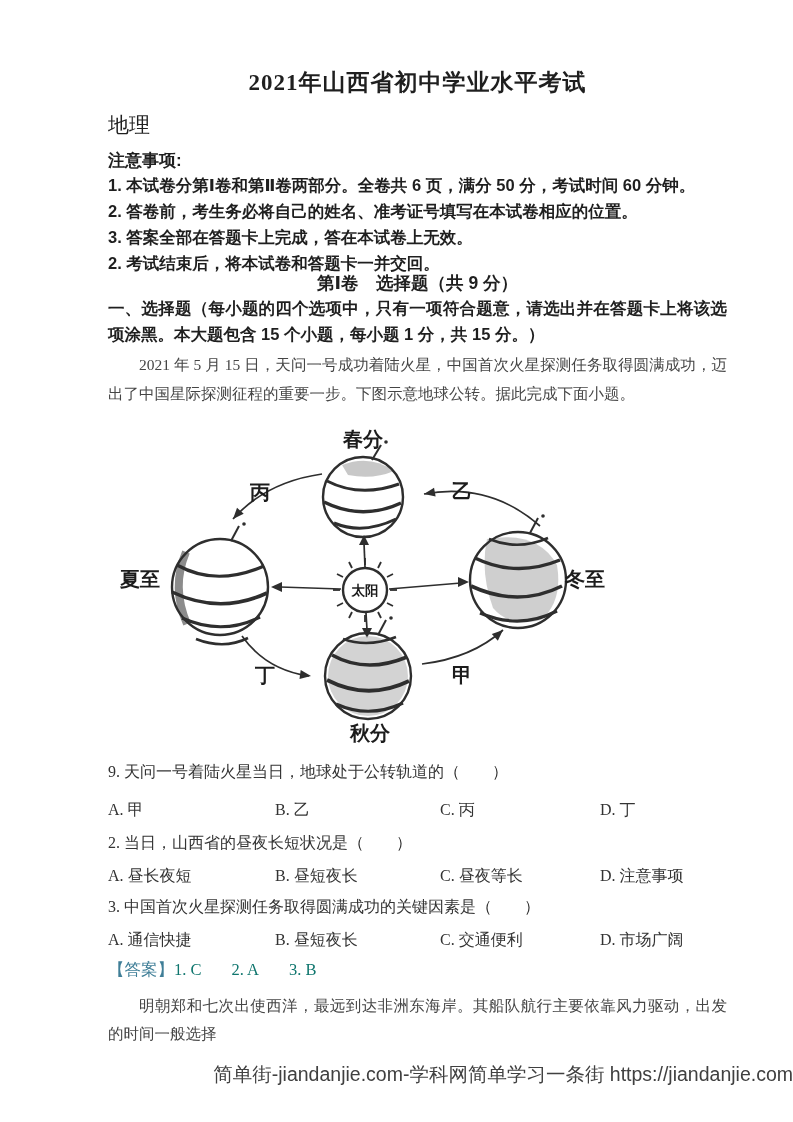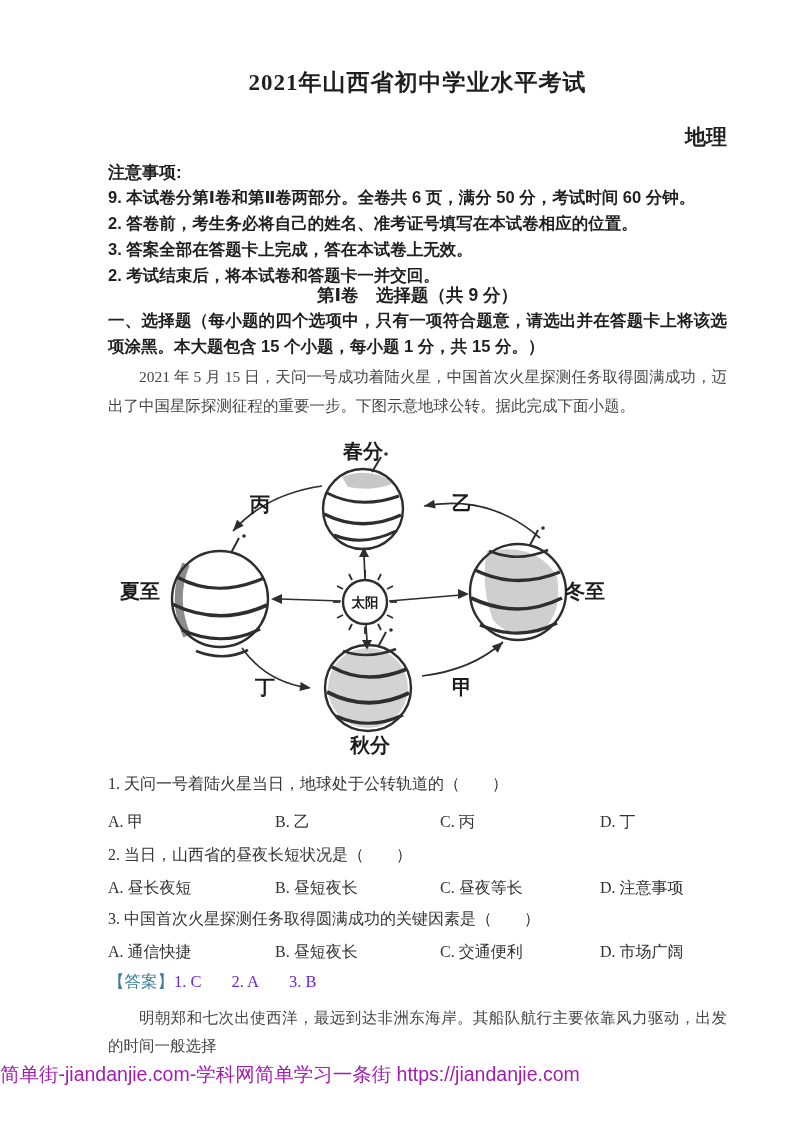--- a/index.html
+++ b/index.html
@@ -12,22 +12,22 @@
     color:#1f1f1f;
     overflow:hidden;
   }
   .content { padding:68px 66px 0 108px; }
 
   .title {
     font-size:23px; font-weight:700; line-height:30px;
     text-align:center; letter-spacing:1px;
   }
   .subject {
-    font-size:21px; font-weight:700; line-height:26px;
-    text-align:right; margin-top:26px;
+    font-size:21px; font-weight:400; line-height:26px;
+    text-align:left; margin-top:14px;
   }
   .notes-heading {
     margin-top:11px; font-size:17px; font-weight:700; line-height:23px;
     font-family:"Liberation Sans","DejaVu Sans",sans-serif;
   }
   .note-item {
     font-size:16.5px; font-weight:700; line-height:26px;
     font-family:"Liberation Sans","DejaVu Sans",sans-serif;
   }
   .volume-heading {
@@ -54,49 +54,49 @@
   .options {
     display:grid; grid-template-columns:167px 165px 160px auto;
     font-size:16px; color:#333; line-height:20px;
   }
   .options-1 { margin-top:18px; }
   .options-2 { margin-top:13px; }
   .options-3 { margin-top:13px; }
 
   .answer-row { margin-top:9px; font-size:16.5px; line-height:22px; display:flex; }
   .answer-label { color:#3f7e97; }
-  .answer-item { margin-right:30px; color:#6d28d9; }
+  .answer-item { margin-right:30px; color:#0f766e; }
   .answer-item:first-of-type { margin-left:6px; }
 
   .passage {
     margin-top:11px;
     font-size:15.5px; line-height:28px; color:#454545;
     text-indent:2em; text-align:justify;
   }
   .footer {
     position:absolute; top:1061px; left:0; right:0;
-    text-align:left;
-    font-size:19.5px; line-height:26px; color:#a21caf;
+    text-align:right;
+    font-size:19.5px; line-height:26px; color:#404040;
     font-family:"Liberation Sans","DejaVu Sans",sans-serif;
   }
 
   svg .ink { stroke:#2e2e2e; fill:none; }
   svg text { stroke:none; fill:#1c1c1c; font-weight:700; }
 </style>
 </head>
 <body>
 
 <div class="page">
   <div class="content">
 
     <div class="title">2021年山西省初中学业水平考试</div>
     <div class="subject">地理</div>
 
     <div class="notes-heading">注意事项:</div>
-    <div class="note-item">9. 本试卷分第Ⅰ卷和第Ⅱ卷两部分。全卷共 6 页，满分 50 分，考试时间 60 分钟。</div>
+    <div class="note-item">1. 本试卷分第Ⅰ卷和第Ⅱ卷两部分。全卷共 6 页，满分 50 分，考试时间 60 分钟。</div>
     <div class="note-item">2. 答卷前，考生务必将自己的姓名、准考证号填写在本试卷相应的位置。</div>
     <div class="note-item">3. 答案全部在答题卡上完成，答在本试卷上无效。</div>
     <div class="note-item">2. 考试结束后，将本试卷和答题卡一并交回。</div>
 
     <div class="volume-heading">第Ⅰ卷　选择题（共 9 分）</div>
     <div class="section-heading">一、选择题（每小题的四个选项中，只有一项符合题意，请选出并在答题卡上将该选项涂黑。本大题包含 15 个小题，每小题 1 分，共 15 分。）</div>
 
     <div class="intro">2021 年 5 月 15 日，天问一号成功着陆火星，中国首次火星探测任务取得圆满成功，迈出了中国星际探测征程的重要一步。下图示意地球公转。据此完成下面小题。</div>
 
     <div class="diagram-wrap">
@@ -191,21 +191,21 @@
         <text x="475" y="162" font-size="20" text-anchor="middle">冬至</text>
         <text x="260" y="316" font-size="20" text-anchor="middle">秋分</text>
         <text x="150" y="75" font-size="20" text-anchor="middle">丙</text>
         <text x="352" y="74" font-size="20" text-anchor="middle">乙</text>
         <text x="155" y="258" font-size="20" text-anchor="middle">丁</text>
         <text x="352" y="258" font-size="20" text-anchor="middle">甲</text>
       </svg>
     </div>
 
     <div>
-      <div class="stem stem-1">1. 天问一号着陆火星当日，地球处于公转轨道的（　　）</div>
+      <div class="stem stem-1">9. 天问一号着陆火星当日，地球处于公转轨道的（　　）</div>
       <div class="options options-1">
         <span>A. 甲</span>
         <span>B. 乙</span>
         <span>C. 丙</span>
         <span>D. 丁</span>
       </div>
     </div>
 
     <div>
       <div class="stem stem-2">2. 当日，山西省的昼夜长短状况是（　　）</div>

